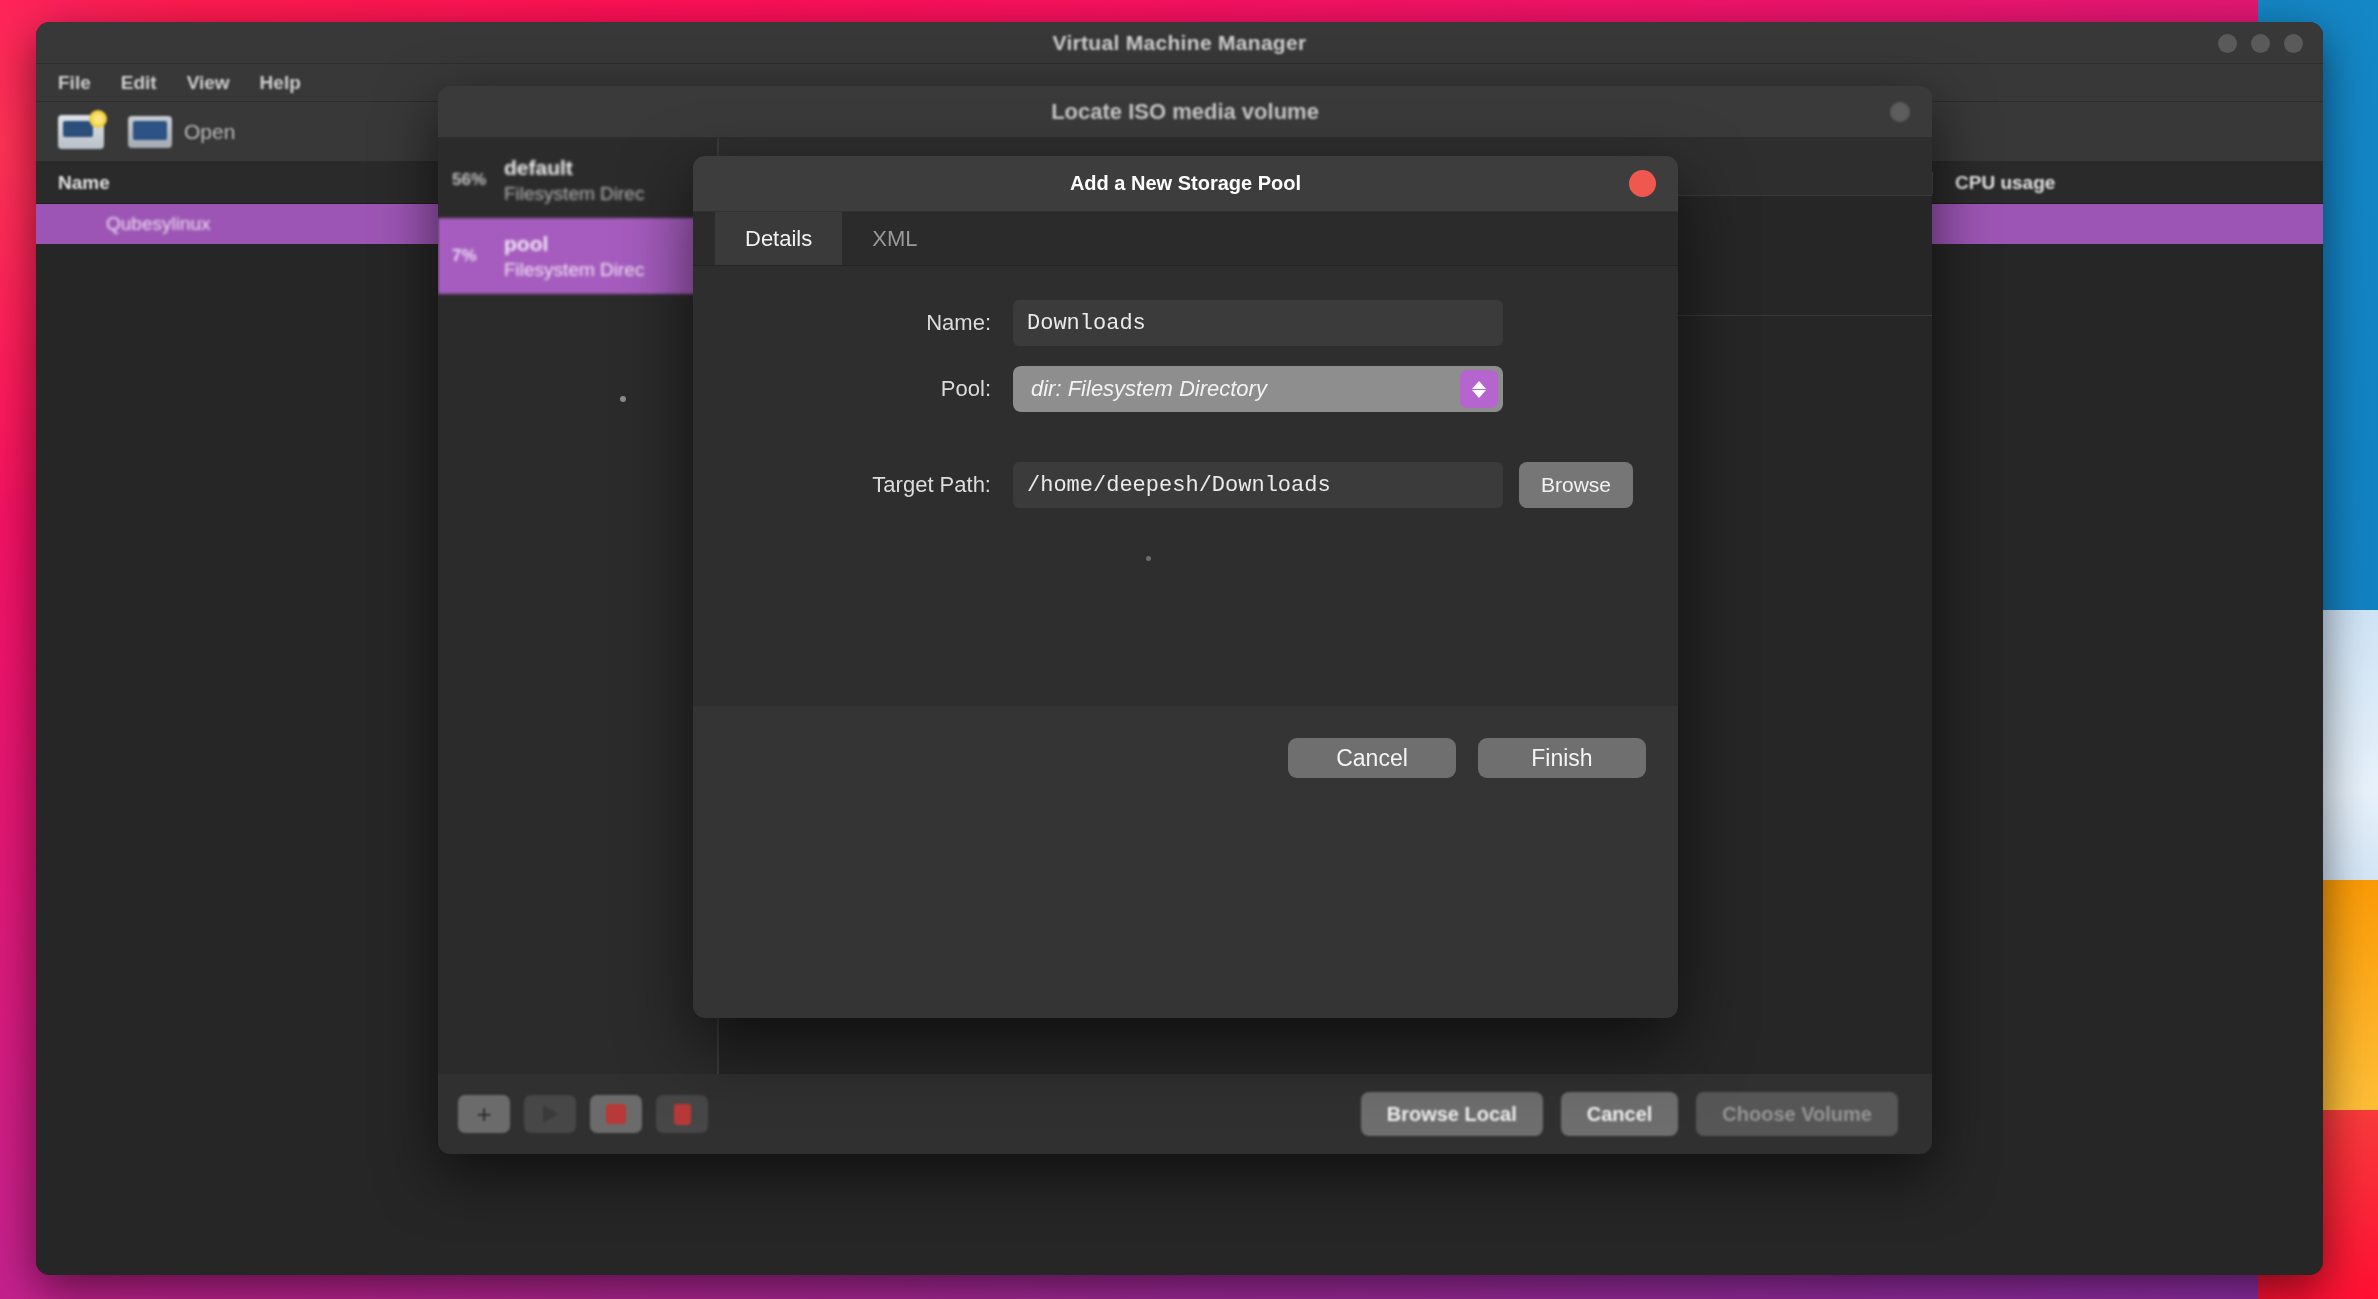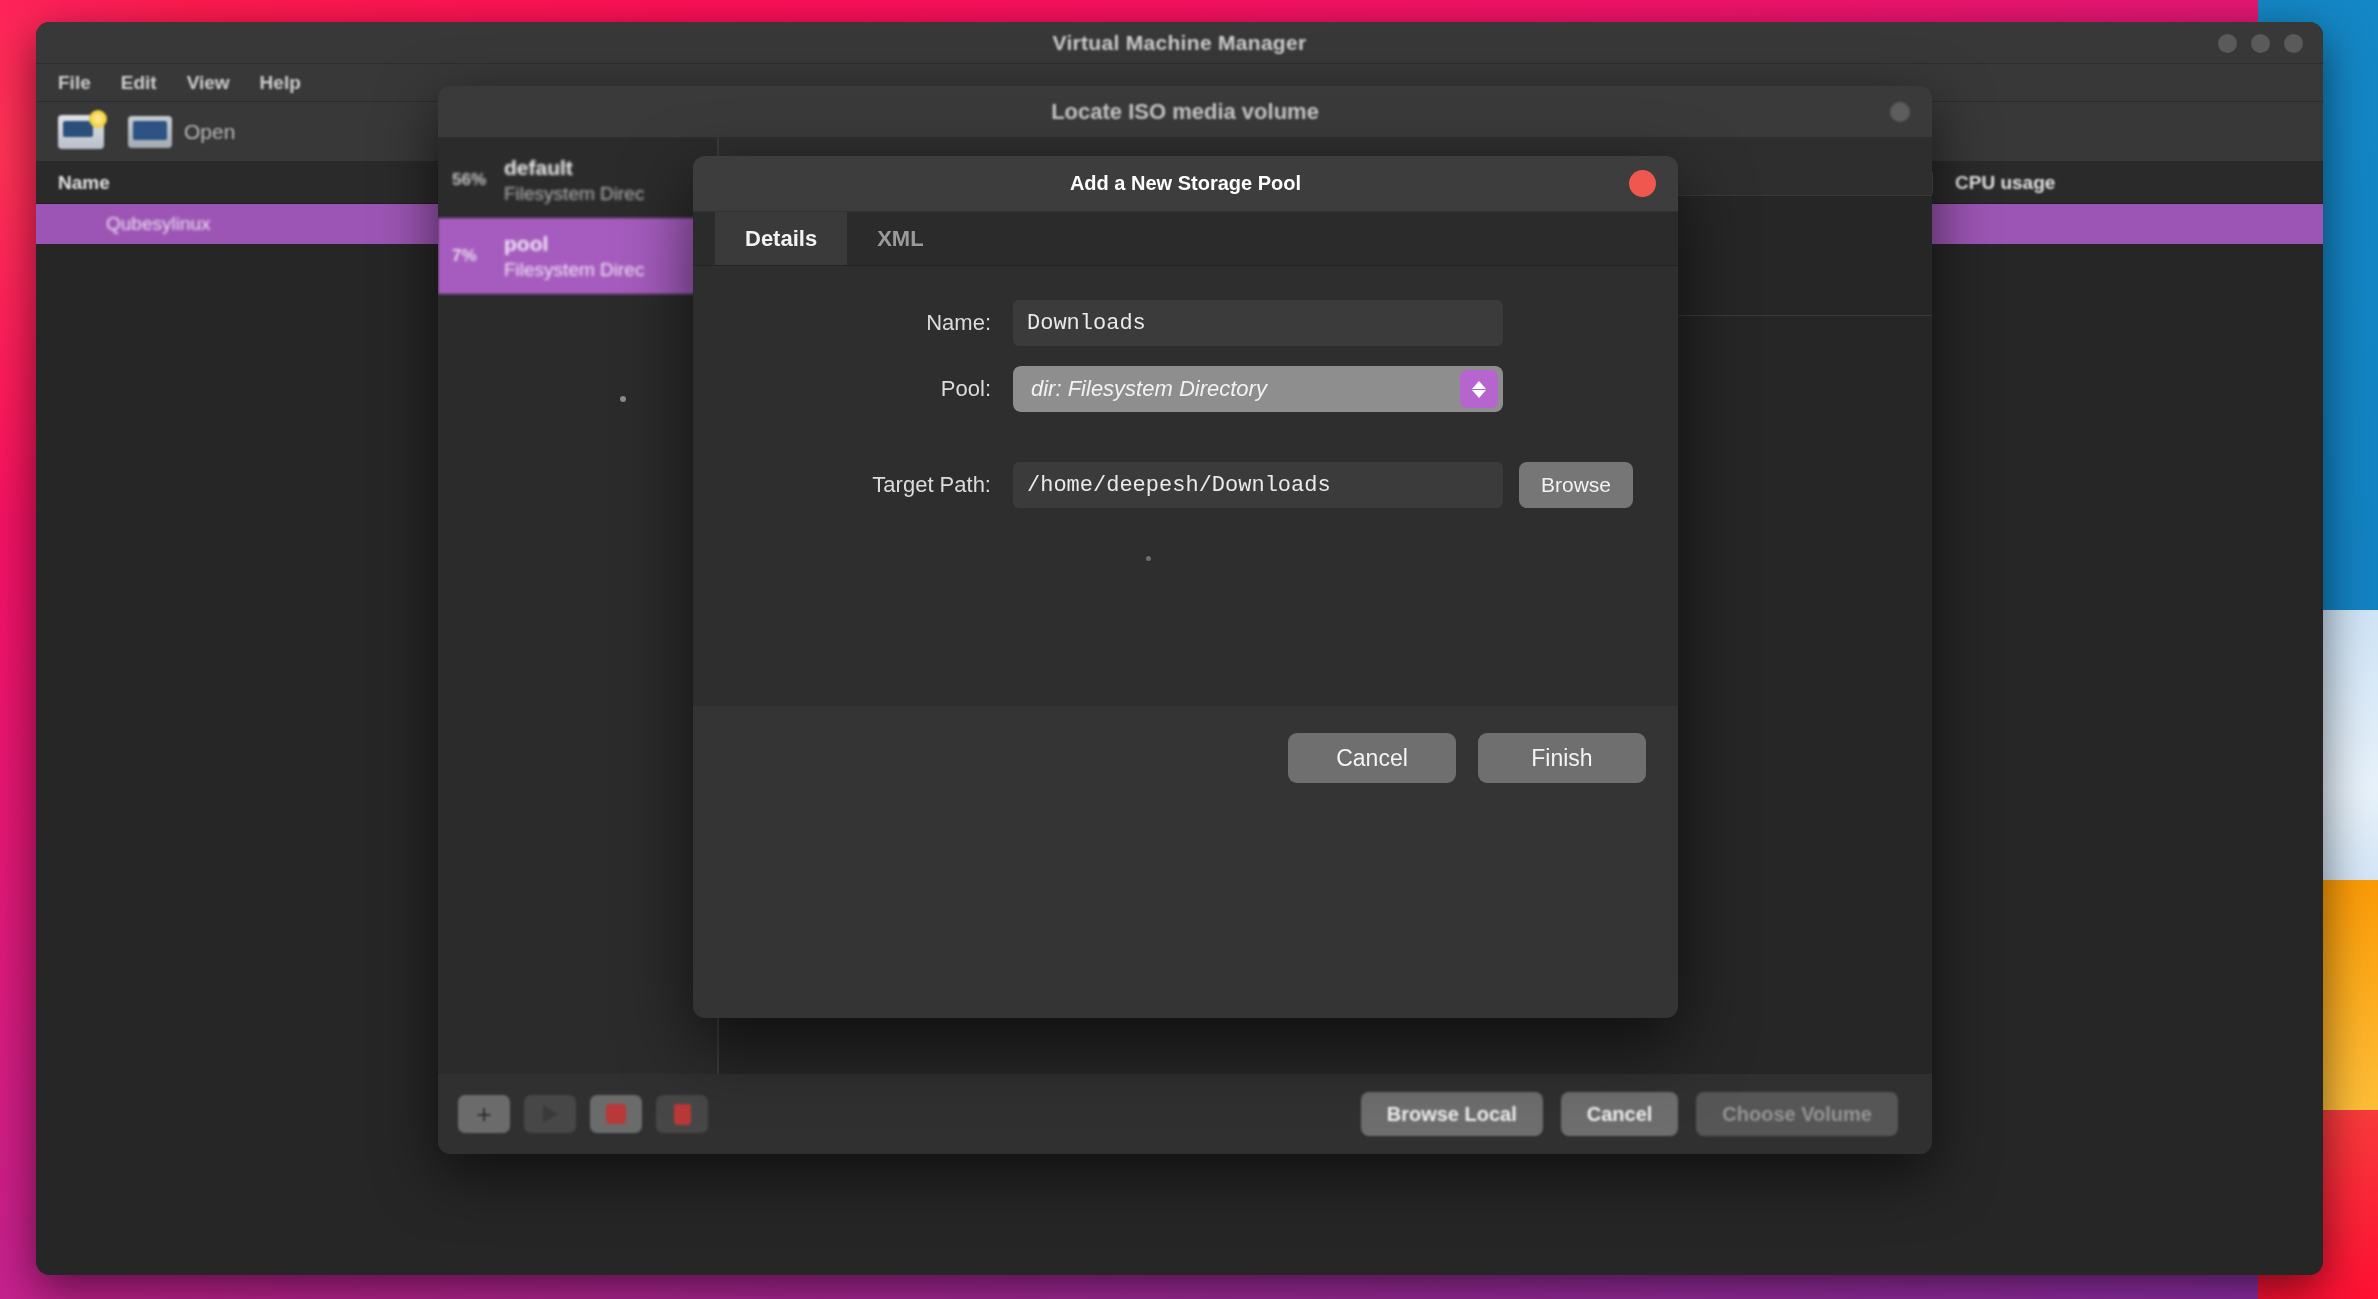--- a/index.html
+++ b/index.html
@@ -177,21 +177,21 @@
   }
   #pool-banner-icon { width: 58px; height: 62px; position: relative; flex: none; }
   #pool-banner-title { color: #ffffff; font-size: 31px; }
 
   #pool-tabs {
     height: 54px; background: #2b2b2b; display: flex; align-items: stretch;
     padding-left: 22px; border-bottom: 1px solid #242424;
   }
   .pool-tab {
     display: flex; align-items: center; padding: 0 30px;
-    color: #9a9a9a; font-size: 22px; font-weight: bold;
+    color: #9a9a9a; font-size: 22px;
   }
   .pool-tab.active { background: #3a3a3a; color: #f2f2f2; }
 
   #pool-form { background: #2e2e2e; height: 440px; padding: 34px 30px 0 0; }
   .form-row { display: flex; align-items: center; margin-bottom: 20px; }
   .form-label {
     width: 320px; text-align: right; padding-right: 22px;
     color: #dcdcdc; font-size: 22px;
   }
   .form-input {
@@ -218,21 +218,21 @@
     background: #767676; color: #f2f2f2; font-size: 21px; border: none;
     font-family: "Liberation Sans", sans-serif;
   }
 
   #pool-footer {
     height: 104px; background: #343434;
     display: flex; align-items: center; justify-content: flex-end;
     padding-right: 32px; gap: 22px;
   }
   .pool-btn {
-    height: 50px; min-width: 168px; border-radius: 9px; background: #6f6f6f;
+    height: 40px; min-width: 168px; border-radius: 9px; background: #6f6f6f;
     color: #f4f4f4; font-size: 23px; border: none;
     font-family: "Liberation Sans", sans-serif;
   }
 
   
   #cursor-dot { position: absolute; left: 620px; top: 396px; width: 6px; height: 6px; background: #8a8a8a; border-radius: 50%; }
   #cursor-dot2 { position: absolute; left: 1146px; top: 556px; width: 5px; height: 5px; background: #6d6d6d; border-radius: 50%; }
 </style>
 </head>
 <body>

